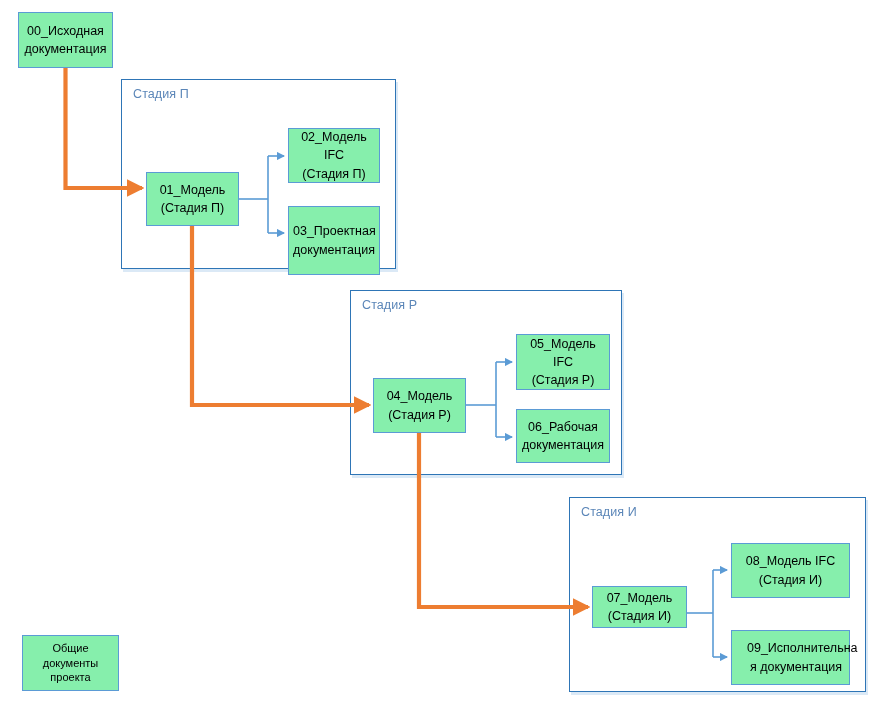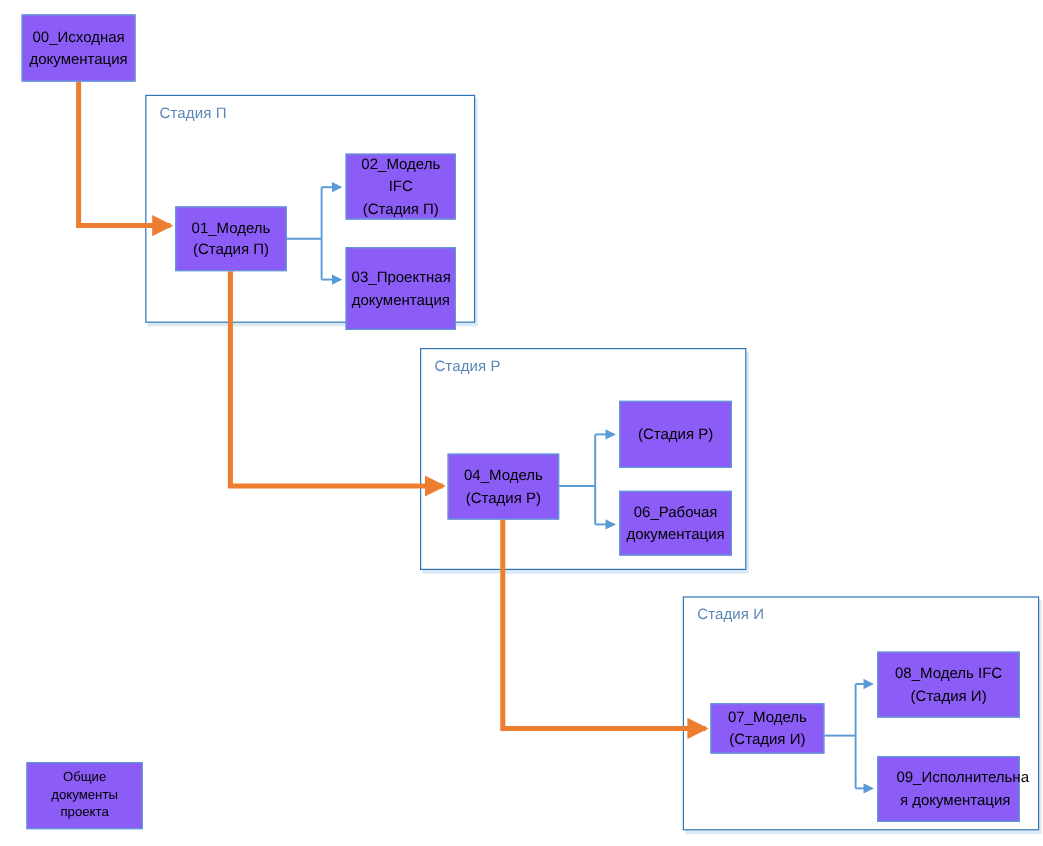--- a/index.html
+++ b/index.html
@@ -32,21 +32,21 @@
     font-size: 12.5px;
     color: #5B86B8;
     letter-spacing: 0.1px;
     white-space: nowrap;
   }
   
   .node {
     position: absolute;
     box-sizing: border-box;
     border: 1.2px solid #5B9BD5;
-    background: #8b5cf6;
+    background: #86efac;
     display: flex;
     align-items: center;
     justify-content: center;
     text-align: center;
     font-size: 12.5px;
     color: #000000;
     line-height: 1.45;
     padding: 2px 4px;
   }
   .node span {
@@ -153,20 +153,21 @@
 
   <div class="node" style="left:373px; top:378px; width:93px; height:55px;">
     <span>
       <span>04_Модель</span>
       <span>(Стадия Р)</span>
     </span>
   </div>
 
   <div class="node" style="left:516px; top:334px; width:94px; height:56px;">
     <span>
+      <span>05_Модель IFC</span>
       <span>(Стадия Р)</span>
     </span>
   </div>
 
   <div class="node" style="left:516px; top:409px; width:94px; height:54px;">
     <span>
       <span>06_Рабочая</span>
       <span>документация</span>
     </span>
   </div>

